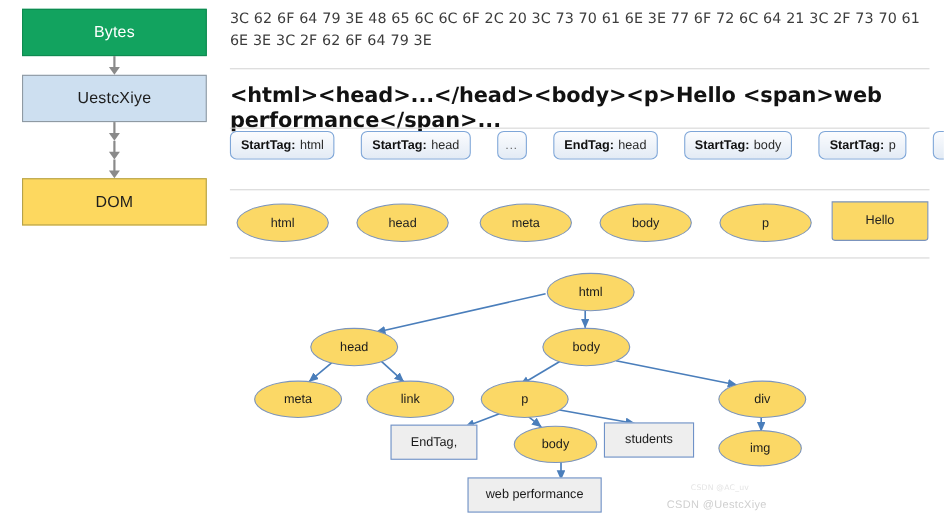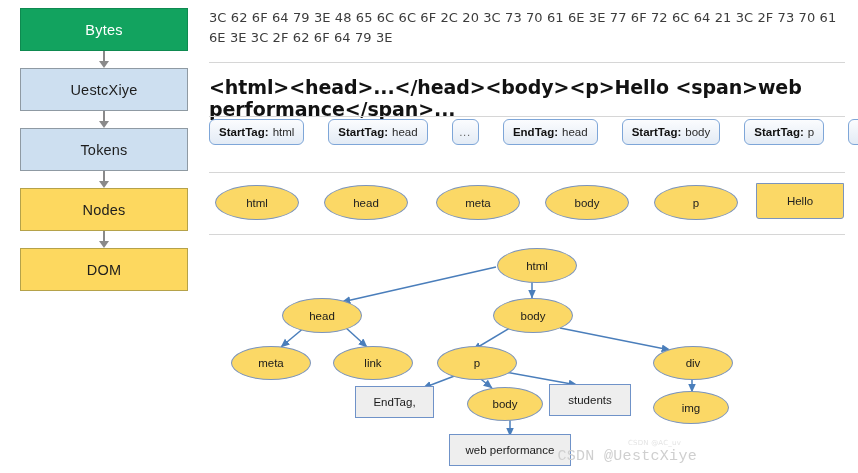--- a/index.html
+++ b/index.html
@@ -91,22 +91,22 @@
   .tnode.ell{
     border:1.6px solid #7b94bd;border-radius:50%;background:#fbd866;
   }
   .tnode.box{
     border:1.4px solid #6f92c8;background:#eeeeee;
   }
 
   
   .wm{
     position:absolute;right:10px;bottom:8px;
-    font-size:15px;color:#cfcfcf;letter-spacing:.3px;
-    font-family:Liberation Mono, monospace;
+    font-size:10px;color:#cfcfcf;letter-spacing:.3px;
+    font-family:Liberation Sans, sans-serif;
   }
   .wm-sub{
     position:absolute;right:26px;bottom:26px;
     font-size:7px;color:#e4e4e4;letter-spacing:.2px;
     font-family:"DejaVu Sans",sans-serif;
     margin-left:44px;
   }
 </style>
 </head>
 <body>
@@ -115,27 +115,21 @@
 
   <div class="pipeline">
     <div class="stage green">
       <span>Bytes</span>
     </div>
     <div class="arrow-down"></div>
     <div class="stage blue">
       <span>UestcXiye</span>
     </div>
     <div class="arrow-down"></div>
-    <div class="stage blue">
-      <span>Tokens</span>
-    </div>
-    <div class="arrow-down"></div>
-    <div class="stage yellow">
-      <span>Nodes</span>
-    </div>
+    <div class="arrow-down"></div>
     <div class="arrow-down"></div>
     <div class="stage yellow">
       <span>DOM</span>
     </div>
   </div>
 
   <div class="right">
 
     <div class="bytes-text">3C 62 6F 64 79 3E 48 65 6C 6C 6F 2C 20 3C 73 70 61 6E 3E 77 6F 72 6C 64 21 3C 2F 73 70 61 6E 3E 3C 2F 62 6F 64 79 3E</div>
     <div class="sep" style="top:62px;"></div>
@@ -246,21 +240,21 @@
       </div>
       <div class="tnode ell" style="left:262px;top:147px;width:74px;height:32px;">
         <span>body</span>
       </div>
       <div class="tnode box" style="left:344px;top:144px;width:80px;height:30px;">
         <span>students</span>
       </div>
       <div class="tnode ell" style="left:448px;top:151px;width:74px;height:31px;">
         <span>img</span>
       </div>
-      <div class="tnode box" style="left:244px;top:194px;width:120px;height:30px;">
+      <div class="tnode box" style="left:220px;top:194px;width:120px;height:30px;">
         <span>web performance</span>
       </div>
     </div>
   </div>
 
   <div class="wm-sub">CSDN @AC_uv</div>
   <div class="wm">CSDN @UestcXiye</div>
 </div>
 
 </body></html>

